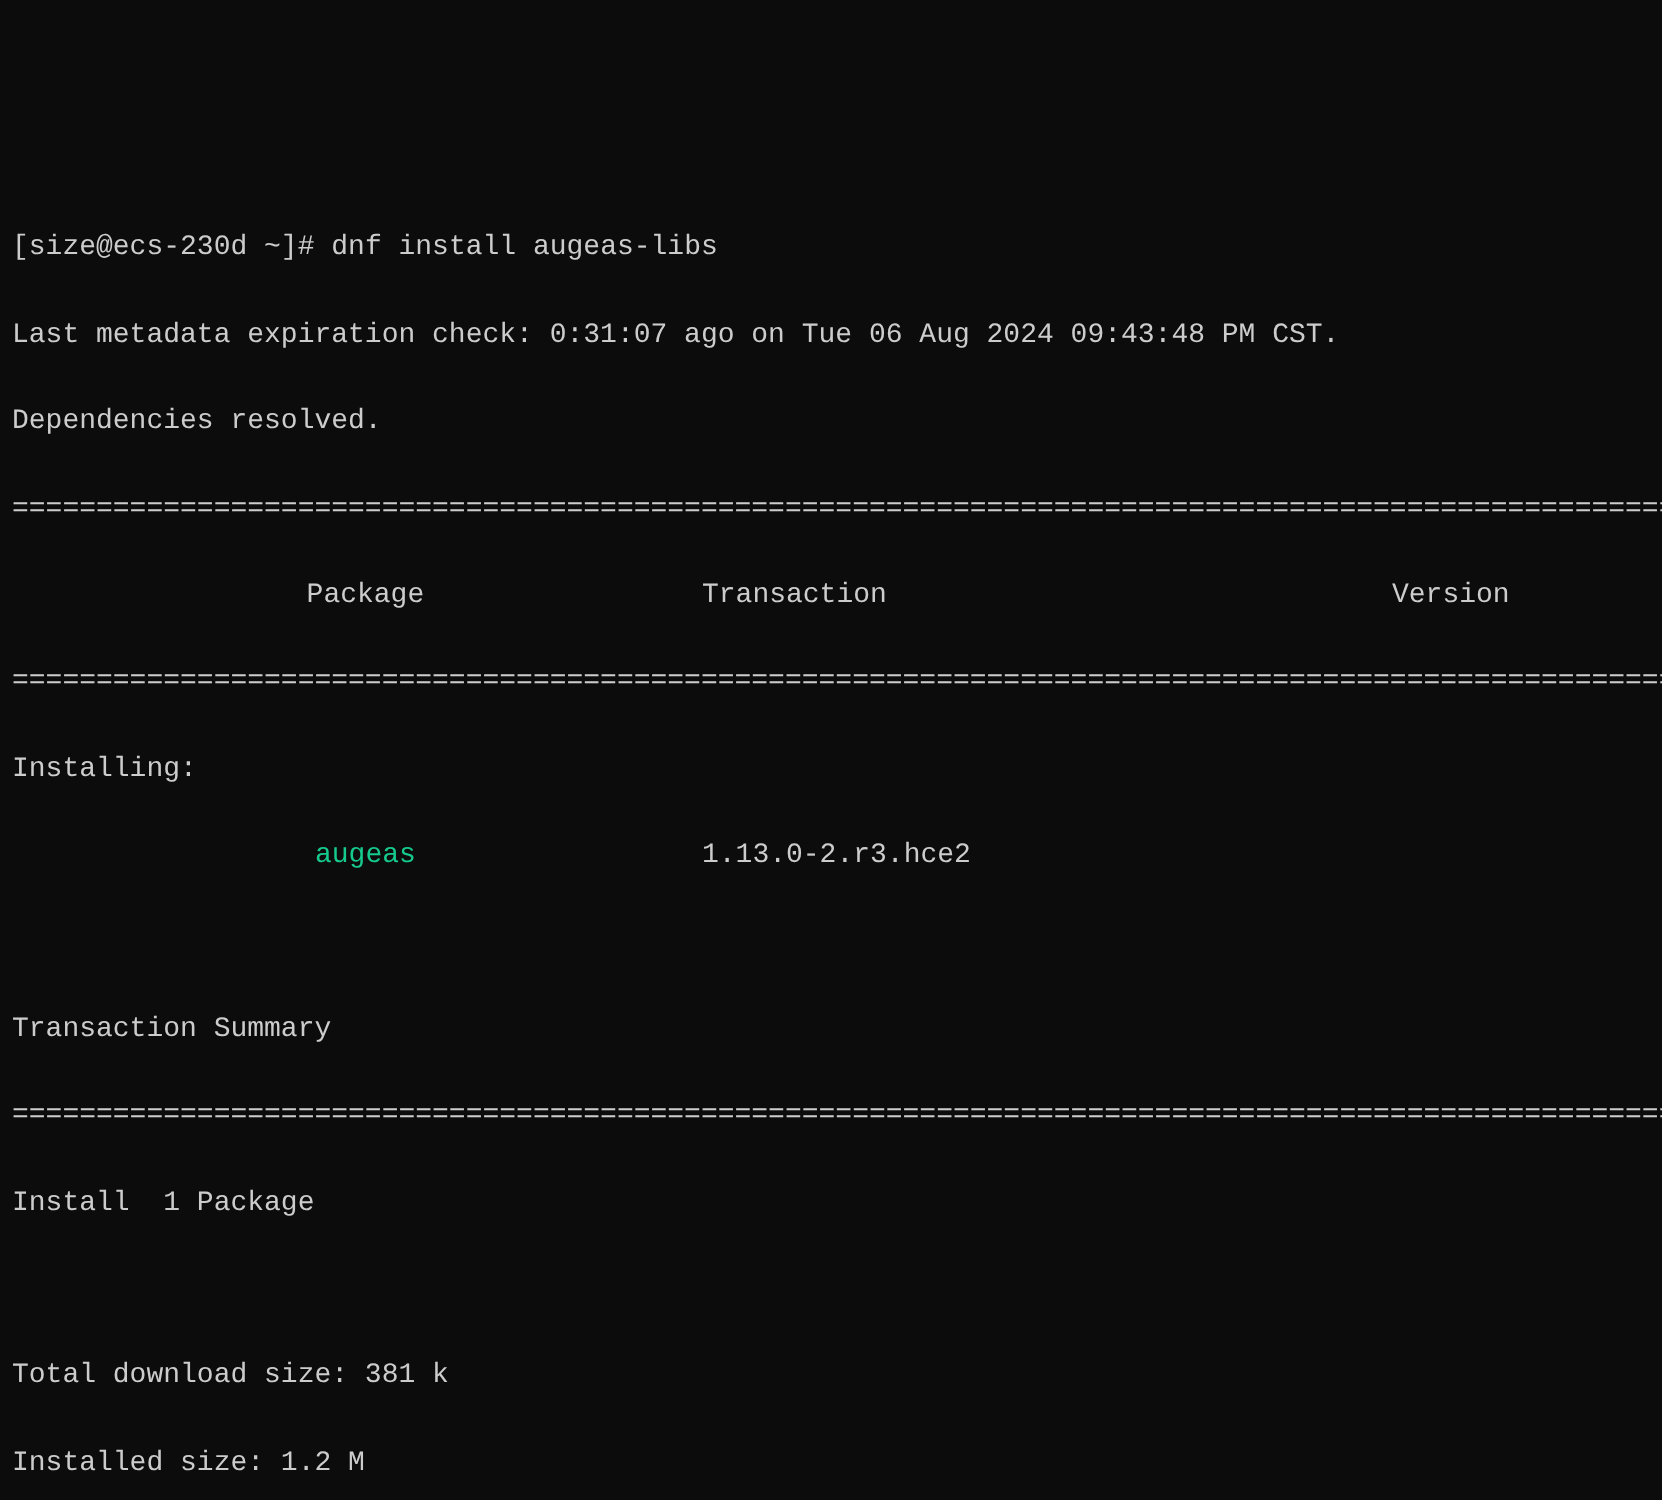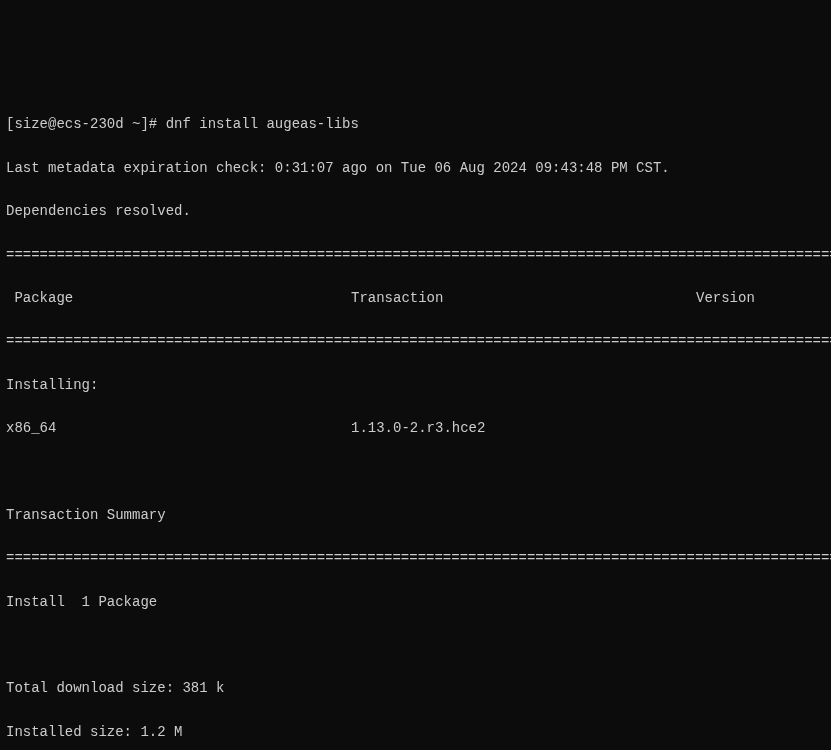--- a/index.html
+++ b/index.html
@@ -24,20 +24,21 @@
       color: #16c98d;
     }
     .line {
       min-height: 21px;
     }
     .row {
       display: flex;
     }
     .col-pkg {
       width: 345px;
+      text-align: center;
     }
     .col-arch {
       width: 345px;
     }
     .col-ver {
       flex: 1;
     }
     .divider {
       overflow: hidden;
       white-space: nowrap;
@@ -52,21 +53,21 @@
 <div class="line"><span>[size@ecs-230d ~]# </span><span>dnf install augeas-libs</span></div>
 <div class="line">Last metadata expiration check: 0:31:07 ago on Tue 06 Aug 2024 09:43:48 PM CST.</div>
 <div class="line">Dependencies resolved.</div>
 <div class="line divider">================================================================================================================</div>
 <div class="line row">
 <span class="col-pkg"> Package</span><span class="col-arch">Transaction</span><span class="col-ver">Version</span>
 </div>
 <div class="line divider">================================================================================================================</div>
 <div class="line">Installing:</div>
 <div class="line row">
-<span class="col-arch">x86_64</span><span class="col-ver">1.13.0-2.r3.hce2</span>
+<span class="col-pkg"> <span class="green">augeas</span></span><span class="col-ver">1.13.0-2.r3.hce2</span>
 </div>
 <div class="line"> </div>
 <div class="line">Transaction Summary</div>
 <div class="line divider">================================================================================================================</div>
 <div class="line">Install  1 Package</div>
 <div class="line"> </div>
 <div class="line">Total download size: 381 k</div>
 <div class="line">Installed size: 1.2 M</div>
 
 

